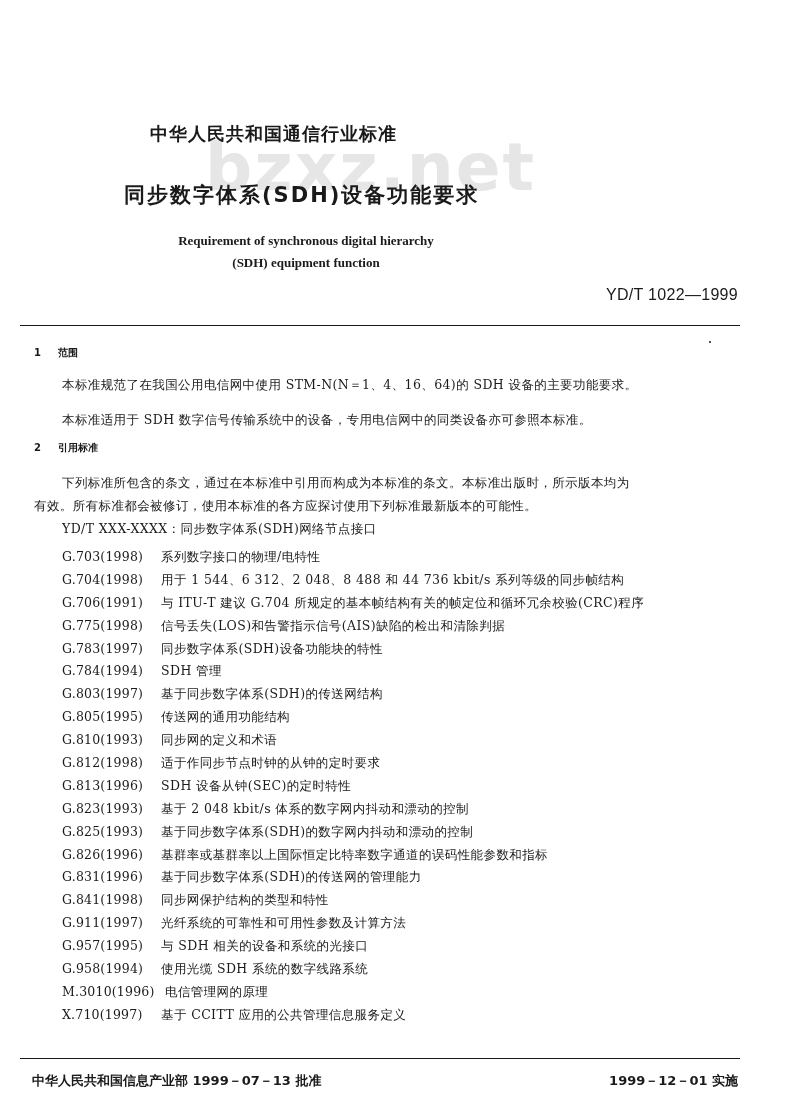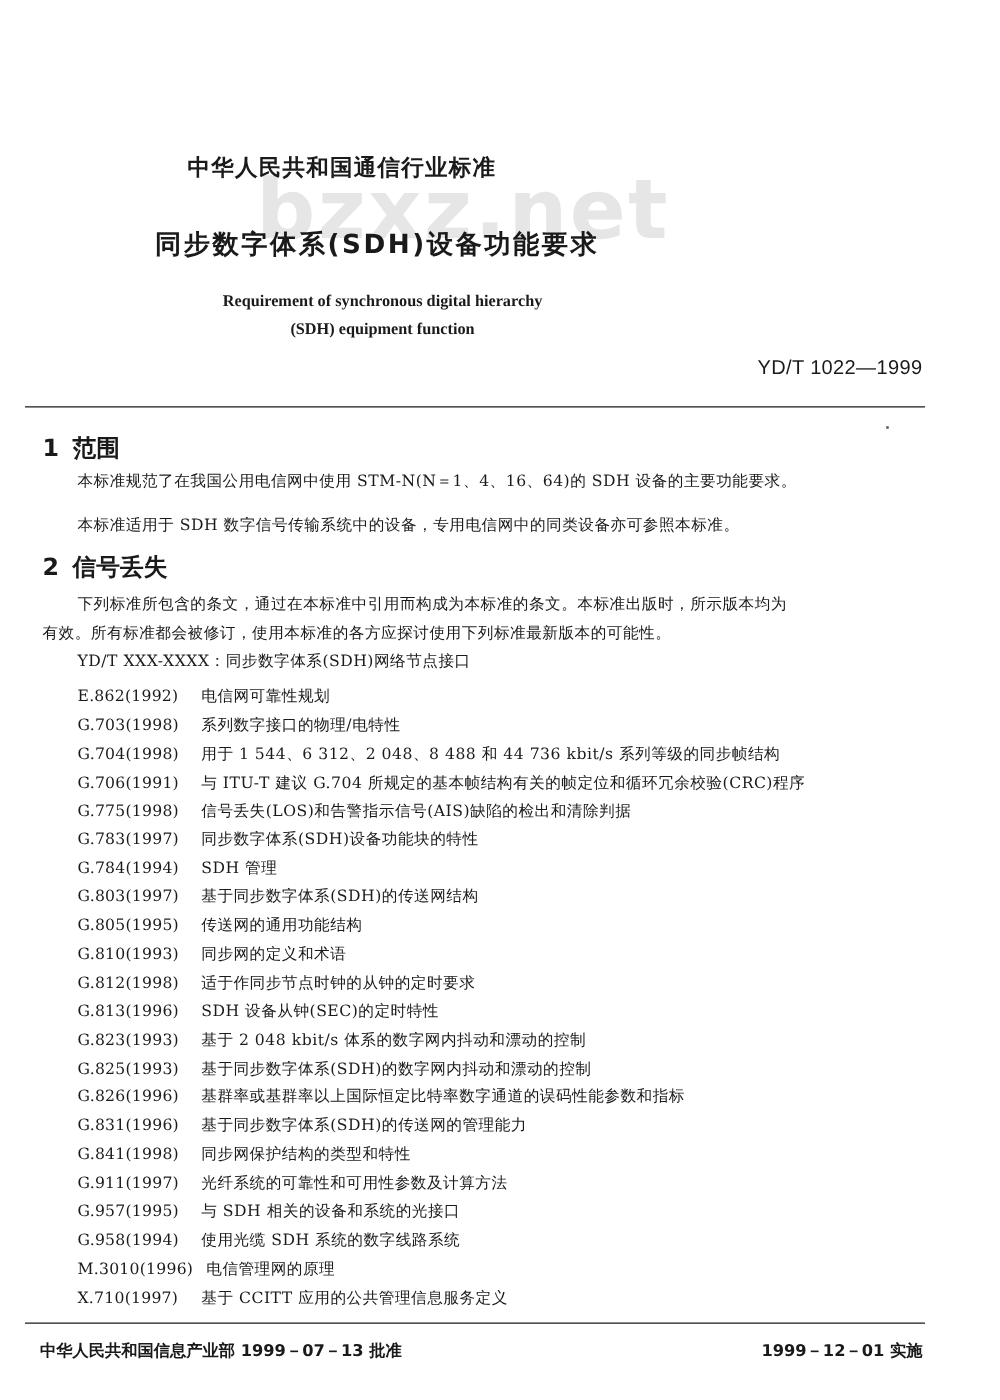--- a/index.html
+++ b/index.html
@@ -86,21 +86,21 @@
       border-top: 1.5px solid #1a1a1a;
     }
     .rule.top { top: 325px; }
     .rule.bottom { top: 1058px; left: 20px; width: 720px; }
 
     .section-heading {
       position: absolute;
       left: 34px;
       font-family: "DejaVu Sans", "Liberation Sans", sans-serif;
       font-weight: bold;
-      font-size: 19px;
+      font-size: 10px;
       white-space: nowrap;
     }
     .section-heading .num { display: inline-block; width: 24px; }
 
     .para {
       position: absolute;
       font-size: 12.5px;
       white-space: nowrap;
       letter-spacing: 0.4px;
     }
@@ -173,32 +173,28 @@
   <div class="rule top"></div>
   <div class="speck"></div>
 
   <div class="section-heading" style="top:346px;">
     <span class="num">1</span><span>范围</span>
   </div>
   <div class="para" style="left:62px; top:377px;">本标准规范了在我国公用电信网中使用 STM-N(N＝1、4、16、64)的 SDH 设备的主要功能要求。</div>
   <div class="para" style="left:62px; top:400px;margin-top:12px;">本标准适用于 SDH 数字信号传输系统中的设备，专用电信网中的同类设备亦可参照本标准。</div>
 
   <div class="section-heading" style="top:441px;">
-    <span class="num">2</span><span>信号丢失</span>
+    <span class="num">2</span><span>引用标准</span>
   </div>
   <div class="para" style="left:62px; top:475px;">下列标准所包含的条文，通过在本标准中引用而构成为本标准的条文。本标准出版时，所示版本均为</div>
   <div class="para" style="left:34px; top:498px;">有效。所有标准都会被修订，使用本标准的各方应探讨使用下列标准最新版本的可能性。</div>
   <div class="para" style="left:62px; top:521px;">YD/T XXX-XXXX：同步数字体系(SDH)网络节点接口</div>
 
   <ul class="ref-list">
     <li class="ref-item">
-        <span class="ref-code">E.862(1992)</span>
-        <span class="ref-title">电信网可靠性规划</span>
-      </li>
-    <li class="ref-item">
         <span class="ref-code">G.703(1998)</span>
         <span class="ref-title">系列数字接口的物理/电特性</span>
       </li>
     <li class="ref-item">
         <span class="ref-code">G.704(1998)</span>
         <span class="ref-title">用于 1 544、6 312、2 048、8 488 和 44 736 kbit/s 系列等级的同步帧结构</span>
       </li>
     <li class="ref-item">
         <span class="ref-code">G.706(1991)</span>
         <span class="ref-title">与 ITU-T 建议 G.704 所规定的基本帧结构有关的帧定位和循环冗余校验(CRC)程序</span>

